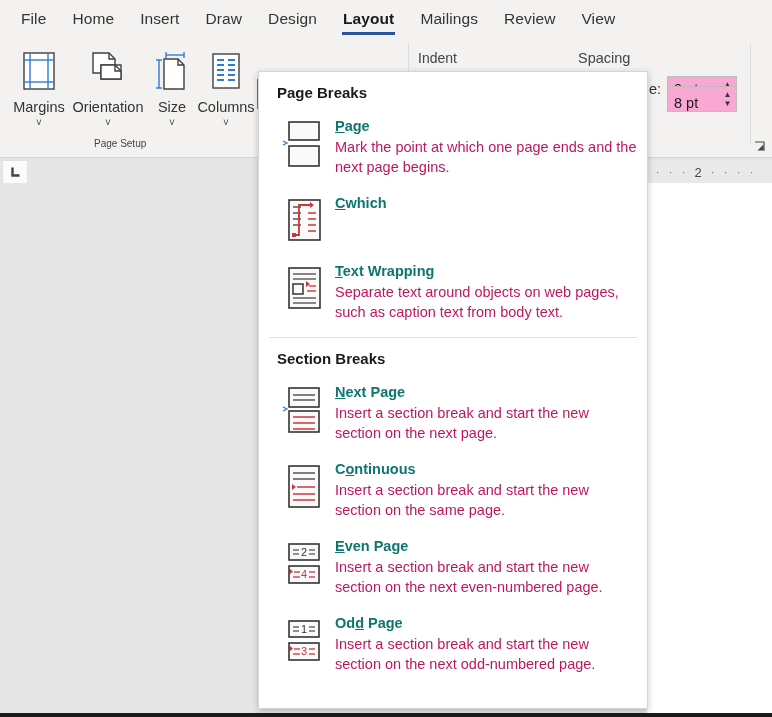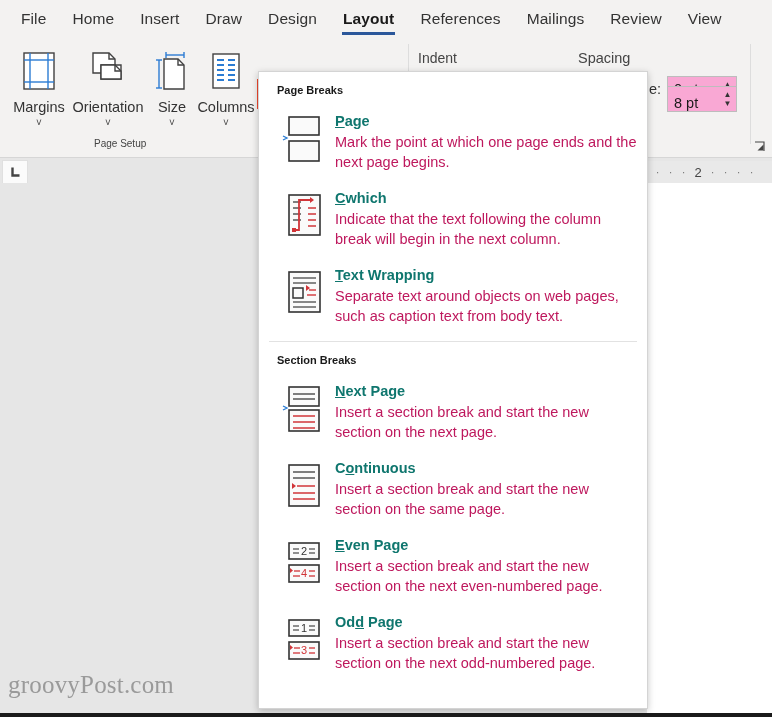--- a/index.html
+++ b/index.html
@@ -141,21 +141,21 @@
   .menu {
     position: absolute; left: 258px; top: 71px;
     width: 390px; height: 638px;
     background: #ffffff;
     border: 1px solid #d4d4d4;
     box-shadow: 0 2px 7px rgba(0,0,0,.22);
     overflow: hidden;
   }
   .menu-header {
     padding: 12px 0 8px 18px;
-    font-size: 11px; font-weight: bold; color: #1a1a1a;
+    font-size: 15px; font-weight: bold; color: #1a1a1a;
   }
   .menu-sep { height: 1px; background: #e2e2e2; margin: 6px 10px 0 10px; }
   .menu-item {
     display: flex; align-items: flex-start;
     padding: 7px 10px 9px 22px;
   }
   .mi-icon {
     width: 54px; flex: 0 0 54px;
     display: flex; align-items: flex-start; justify-content: flex-start;
     padding-top: 4px;
@@ -186,23 +186,20 @@
         <span>Insert</span>
       </div>
     <div class="tab">
         <span>Draw</span>
       </div>
     <div class="tab">
         <span>Design</span>
       </div>
     <div class="tab active">
         <span>Layout</span>
-      </div>
-    <div class="tab">
-        <span>References</span>
       </div>
     <div class="tab">
         <span>Mailings</span>
       </div>
     <div class="tab">
         <span>Review</span>
       </div>
     <div class="tab">
         <span>View</span>
       </div>
@@ -341,21 +338,20 @@
       <span class="tick">·</span>
       <span class="tick">·</span>
       <span class="tick">·</span>
     </div>
   </div>
 
   <div class="canvas">
     <div class="page"></div>
   </div>
 
-  <div class="watermark">groovyPost.com</div>
 
   <div class="menu">
 
     <div class="menu-header">Page Breaks</div>
 
     <div class="menu-item">
       <div class="mi-icon">
         <svg width="46" height="48" viewBox="0 0 46 48">
           <rect x="8" y="2" width="30" height="18" fill="#fafafa" stroke="#333" stroke-width="1.6"></rect>
           <rect x="8" y="26" width="30" height="20" fill="#fafafa" stroke="#333" stroke-width="1.6"></rect>
@@ -384,21 +380,20 @@
             <line x1="27" y1="28" x2="35" y2="28"></line>
             <line x1="27" y1="34" x2="35" y2="34"></line>
           </g>
           <path d="M13 38 h5 v-30 h13" fill="none" stroke="#d13438" stroke-width="1.8"></path>
           <path d="M29 5 l4 3 l-4 3" fill="#d13438" stroke="none"></path>
           <rect x="11" y="36" width="4" height="4" fill="#d13438"></rect>
         </svg>
       </div>
       <div class="mi-text">
         <div class="mi-title"><span></span><u>C</u><span>which</span></div>
-        <div class="mi-desc">Indicate that the text following the column break will begin in the next column.</div>
       </div>
     </div>
 
     <div class="menu-item">
       <div class="mi-icon">
         <svg width="46" height="48" viewBox="0 0 46 48">
           <rect x="8" y="3" width="31" height="40" fill="#fafafa" stroke="#333" stroke-width="1.6"></rect>
           <g stroke="#555" stroke-width="1.4">
             <line x1="12" y1="9" x2="35" y2="9"></line>
             <line x1="12" y1="14" x2="35" y2="14"></line>

